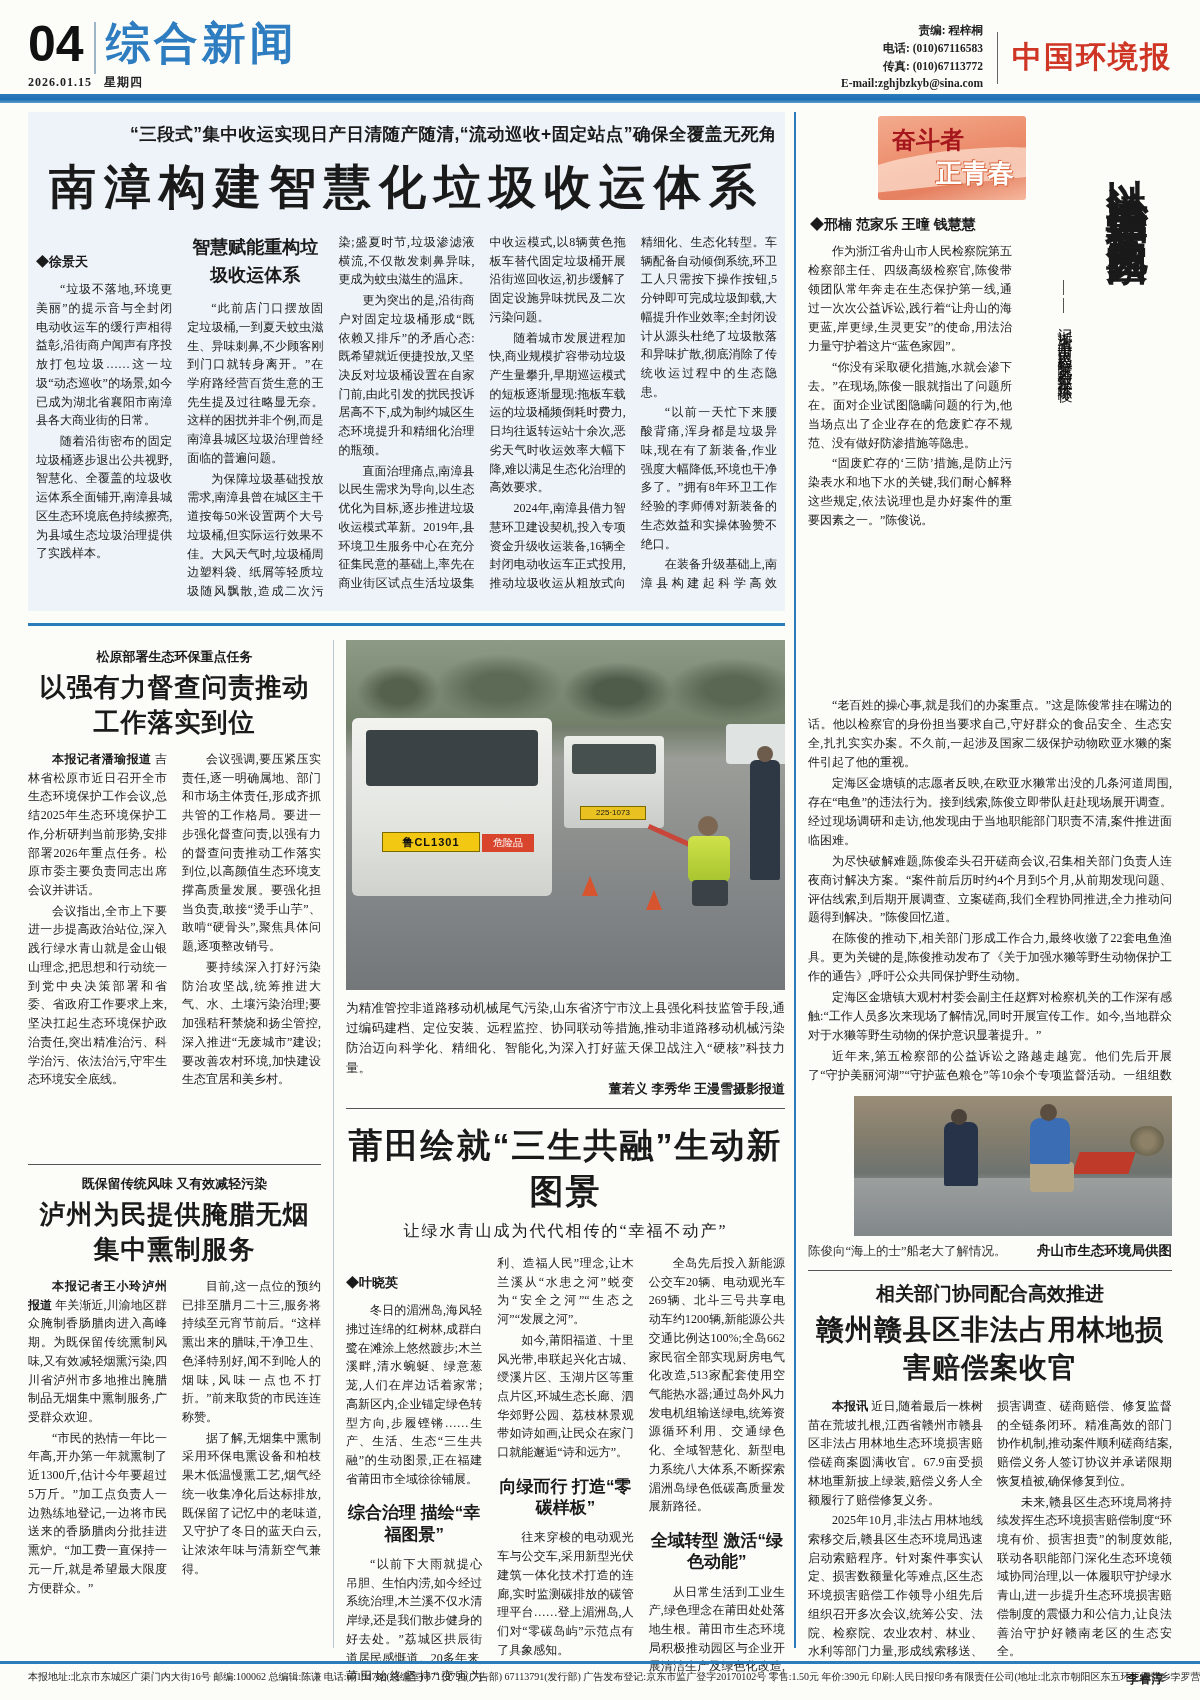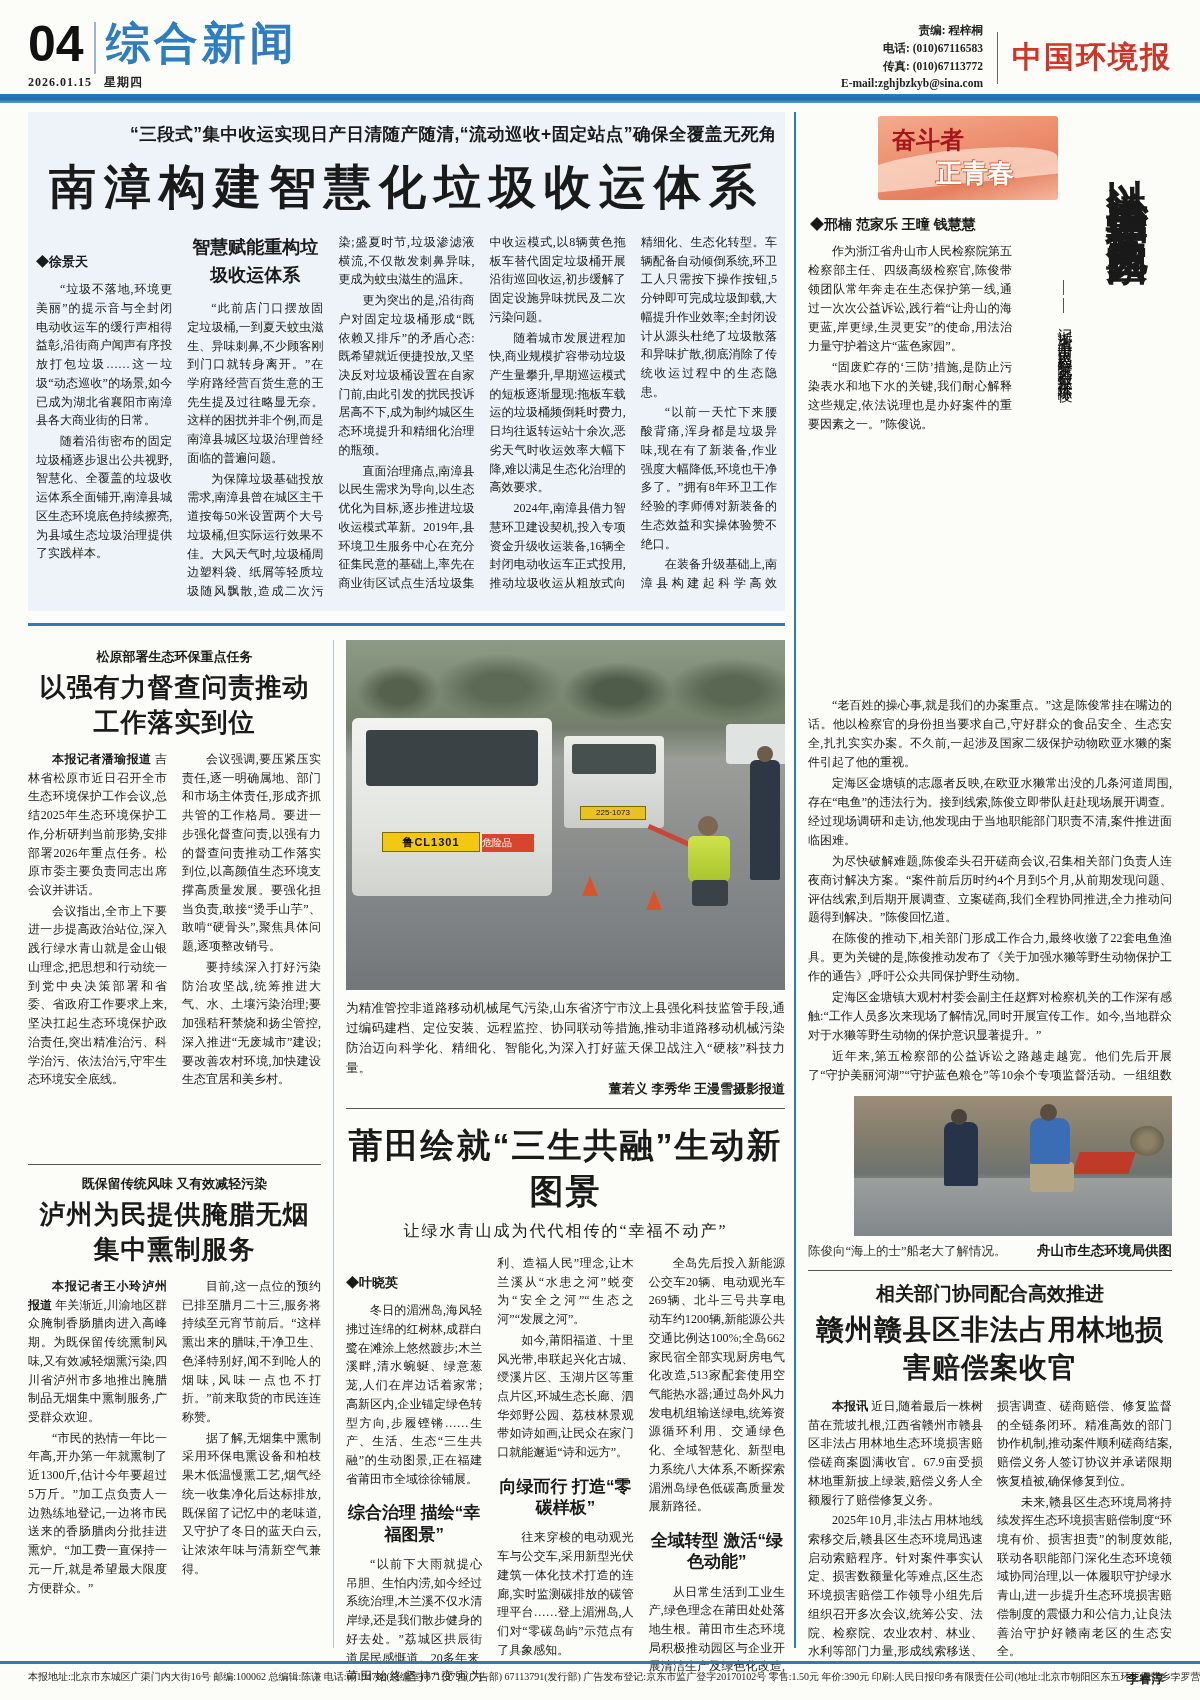--- a/index.html
+++ b/index.html
@@ -42,21 +42,21 @@
   .cols-2{column-count:2;}
   .cols-3{column-count:3;}
   .hr-dark{border:none;border-top:1px solid #555;margin:10px 0;}
   
   .photo{position:relative;overflow:hidden;background:#8f938f;}
   .photo-main{height:350px;background:linear-gradient(180deg,#aab3a9 0%,#939c90 14%,#6f7a68 24%,#9b9e98 34%,#8d908d 55%,#7f8285 80%,#74777a 100%);}
   .pm-trees{position:absolute;top:0;left:0;right:0;height:86px;background:radial-gradient(60px 40px at 12% 60%,#55614c 30%,transparent 70%),radial-gradient(90px 46px at 35% 55%,#5d6a55 30%,transparent 72%),radial-gradient(80px 42px at 62% 60%,#4f5c49 30%,transparent 70%),radial-gradient(90px 44px at 88% 58%,#5a6752 30%,transparent 72%),linear-gradient(180deg,#8d9a86,#72806a);}
   .pm-truck1{position:absolute;left:6px;top:78px;width:200px;height:178px;background:linear-gradient(180deg,#f2f2ef 0%,#e4e6e2 55%,#cfd2cd 100%);border-radius:6px;}
   .pm-truck1 .win{position:absolute;left:14px;top:12px;right:14px;height:56px;background:#3b4246;border-radius:4px;}
   .pm-plate{position:absolute;left:30px;bottom:44px;width:96px;height:18px;background:#f2c812;border:1px solid #7a6a00;color:#111;font-family:"Liberation Sans",sans-serif;font-weight:bold;font-size:11px;text-align:center;line-height:18px;letter-spacing:1px;}
-  .pm-badgebox{position:absolute;right:18px;bottom:44px;width:52px;height:18px;background:#d8442c;color:#fff;font-size:10px;text-align:left;line-height:18px;font-family:"Liberation Sans",sans-serif;}
+  .pm-badgebox{position:absolute;right:18px;bottom:44px;width:52px;height:18px;background:#d8442c;color:#fff;font-size:10px;text-align:center;line-height:18px;font-family:"Liberation Sans",sans-serif;}
   .pm-truck2{position:absolute;left:218px;top:96px;width:100px;height:92px;background:linear-gradient(180deg,#eceeea,#c9ccc8);border-radius:4px;}
   .pm-truck2 .win{position:absolute;left:8px;top:8px;right:8px;height:30px;background:#45504f;border-radius:3px;}
   .pm-truck2 .plate{position:absolute;left:16px;bottom:8px;width:64px;height:12px;background:#e9c221;border:1px solid #7a6a00;font-size:8px;line-height:12px;text-align:center;font-family:"Liberation Sans",sans-serif;}
   .pm-worker{position:absolute;left:336px;top:176px;width:54px;height:92px;}
   .pm-worker .head{position:absolute;left:16px;top:0;width:20px;height:20px;border-radius:50%;background:#7d6753;}
   .pm-worker .vest{position:absolute;left:6px;top:20px;width:42px;height:46px;background:linear-gradient(180deg,#cfe24a,#a7c42e);border-radius:6px;}
   .pm-worker .legs{position:absolute;left:10px;top:64px;width:36px;height:26px;background:#3a4147;border-radius:4px;}
   .pm-wand{position:absolute;left:300px;top:196px;width:60px;height:5px;background:#c8473a;transform:rotate(24deg);}
   .person{position:absolute;border-radius:6px 6px 2px 2px;}
   .person:before{content:"";position:absolute;left:50%;top:-14px;width:16px;height:16px;margin-left:-8px;border-radius:50%;background:#6d5b4c;}
@@ -65,21 +65,21 @@
   .c1{left:236px;top:236px;} .c2{left:300px;top:250px;}
   .pm-van{position:absolute;left:380px;top:84px;width:110px;height:40px;background:#dfe3e2;border-radius:4px;}
   
   .caption{font-size:12.5px;line-height:1.6;text-align:justify;color:#222;margin-top:8px;font-family:"Liberation Serif",serif;}
   .caption-credit{font-family:"Liberation Sans",sans-serif;font-weight:bold;font-size:13px;text-align:right;margin-top:2px;}
   
   .pt-title{font-family:"Liberation Sans",sans-serif;font-weight:900;font-size:34px;text-align:center;letter-spacing:2px;margin:14px 0 6px 0;}
   .pt-sub{font-size:16px;text-align:center;letter-spacing:2px;margin-bottom:12px;}
   .pt-flow h4{font-size:17px;line-height:1.25;}
   
-  .badge{position:relative;width:180px;height:84px;margin:4px 0 0 70px;background:linear-gradient(165deg,#f3ab8e 0%,#ec8e6d 45%,#e57f60 70%,#f5b89d 100%);border-radius:3px;overflow:hidden;}
+  .badge{position:relative;width:148px;height:84px;margin:4px 0 0 70px;background:linear-gradient(165deg,#f3ab8e 0%,#ec8e6d 45%,#e57f60 70%,#f5b89d 100%);border-radius:3px;overflow:hidden;}
   .badge:after{content:"";position:absolute;left:-20px;top:34px;width:200px;height:34px;background:rgba(255,236,222,.65);border-radius:50% 50% 0 0;transform:rotate(-6deg);}
   .badge-l1{position:absolute;left:14px;top:8px;font-family:"Liberation Sans",sans-serif;font-weight:900;font-size:24px;color:#a6161d;z-index:2;}
   .badge-l2{position:absolute;left:58px;top:40px;font-family:"Liberation Sans",sans-serif;font-weight:900;font-size:26px;color:#fff;text-shadow:0 0 2px #d96a42,1px 1px 0 #d96a42,-1px -1px 0 #d96a42;z-index:2;}
   .vtitle{position:absolute;top:34px;right:22px;writing-mode:vertical-rl;font-family:"Liberation Sans",sans-serif;font-weight:900;font-size:42px;letter-spacing:6px;line-height:1.08;height:600px;z-index:3;}
   .vsub{position:absolute;top:168px;right:98px;writing-mode:vertical-rl;font-size:15px;letter-spacing:3px;height:480px;color:#111;z-index:3;}
   .r-byline{font-family:"Liberation Sans",sans-serif;font-weight:900;font-size:14px;margin:16px 0 8px 2px;}
   .r-narrow{width:204px;height:452px;overflow:hidden;}
   .r-wide{height:392px;overflow:hidden;margin-top:2px;}
   .r-flow{text-align:justify;font-size:12px;line-height:1.58;}
   .r-flow p{margin:0 0 2px 0;text-indent:2em;}
@@ -239,20 +239,21 @@
         <div class="badge-l1">奋斗者</div>
         <div class="badge-l2">正青春</div>
       </div>
 
       <div class="vtitle">以法治力量守护﹃蓝色家园﹄</div>
       <div class="vsub">——记浙江省舟山市人民检察院第五检察部主任陈俊</div>
 
       <div class="r-byline">◆邢楠 范家乐 王曈 钱慧慧</div>
       <div class="r-narrow r-flow">
           <p class="fl-p">作为浙江省舟山市人民检察院第五检察部主任、四级高级检察官,陈俊带领团队常年奔走在生态保护第一线,通过一次次公益诉讼,践行着“让舟山的海更蓝,岸更绿,生灵更安”的使命,用法治力量守护着这片“蓝色家园”。</p>
+          <p class="fl-p">“你没有采取硬化措施,水就会渗下去。”在现场,陈俊一眼就指出了问题所在。面对企业试图隐瞒问题的行为,他当场点出了企业存在的危废贮存不规范、没有做好防渗措施等隐患。</p>
           <p class="fl-p">“固废贮存的‘三防’措施,是防止污染表水和地下水的关键,我们耐心解释这些规定,依法说理也是办好案件的重要因素之一。”陈俊说。</p>
         </div>
       <div class="r-wide r-flow">
           <p class="fl-p">“老百姓的操心事,就是我们的办案重点。”这是陈俊常挂在嘴边的话。他以检察官的身份担当要求自己,守好群众的食品安全、生态安全,扎扎实实办案。不久前,一起涉及国家二级保护动物欧亚水獭的案件引起了他的重视。</p>
           <p class="fl-p">定海区金塘镇的志愿者反映,在欧亚水獭常出没的几条河道周围,存在“电鱼”的违法行为。接到线索,陈俊立即带队赶赴现场展开调查。经过现场调研和走访,他发现由于当地职能部门职责不清,案件推进面临困难。</p>
           <p class="fl-p">为尽快破解难题,陈俊牵头召开磋商会议,召集相关部门负责人连夜商讨解决方案。“案件前后历时约4个月到5个月,从前期发现问题、评估线索,到后期开展调查、立案磋商,我们全程协同推进,全力推动问题得到解决。”陈俊回忆道。</p>
           <p class="fl-p">在陈俊的推动下,相关部门形成工作合力,最终收缴了22套电鱼渔具。更为关键的是,陈俊推动发布了《关于加强水獭等野生动物保护工作的通告》,呼吁公众共同保护野生动物。</p>
           <p class="fl-p">定海区金塘镇大观村村委会副主任赵辉对检察机关的工作深有感触:“工作人员多次来现场了解情况,同时开展宣传工作。如今,当地群众对于水獭等野生动物的保护意识显著提升。”</p>
           <p class="fl-p">近年来,第五检察部的公益诉讼之路越走越宽。他们先后开展了“守护美丽河湖”“守护蓝色粮仓”等10余个专项监督活动。一组组数据见证成效:通过200多起涉海案件办理,督促清理海洋垃圾7400余吨,保护增殖放流鱼苗上亿尾,让受损的海洋生态环境逐步恢复。</p>
         </div>

